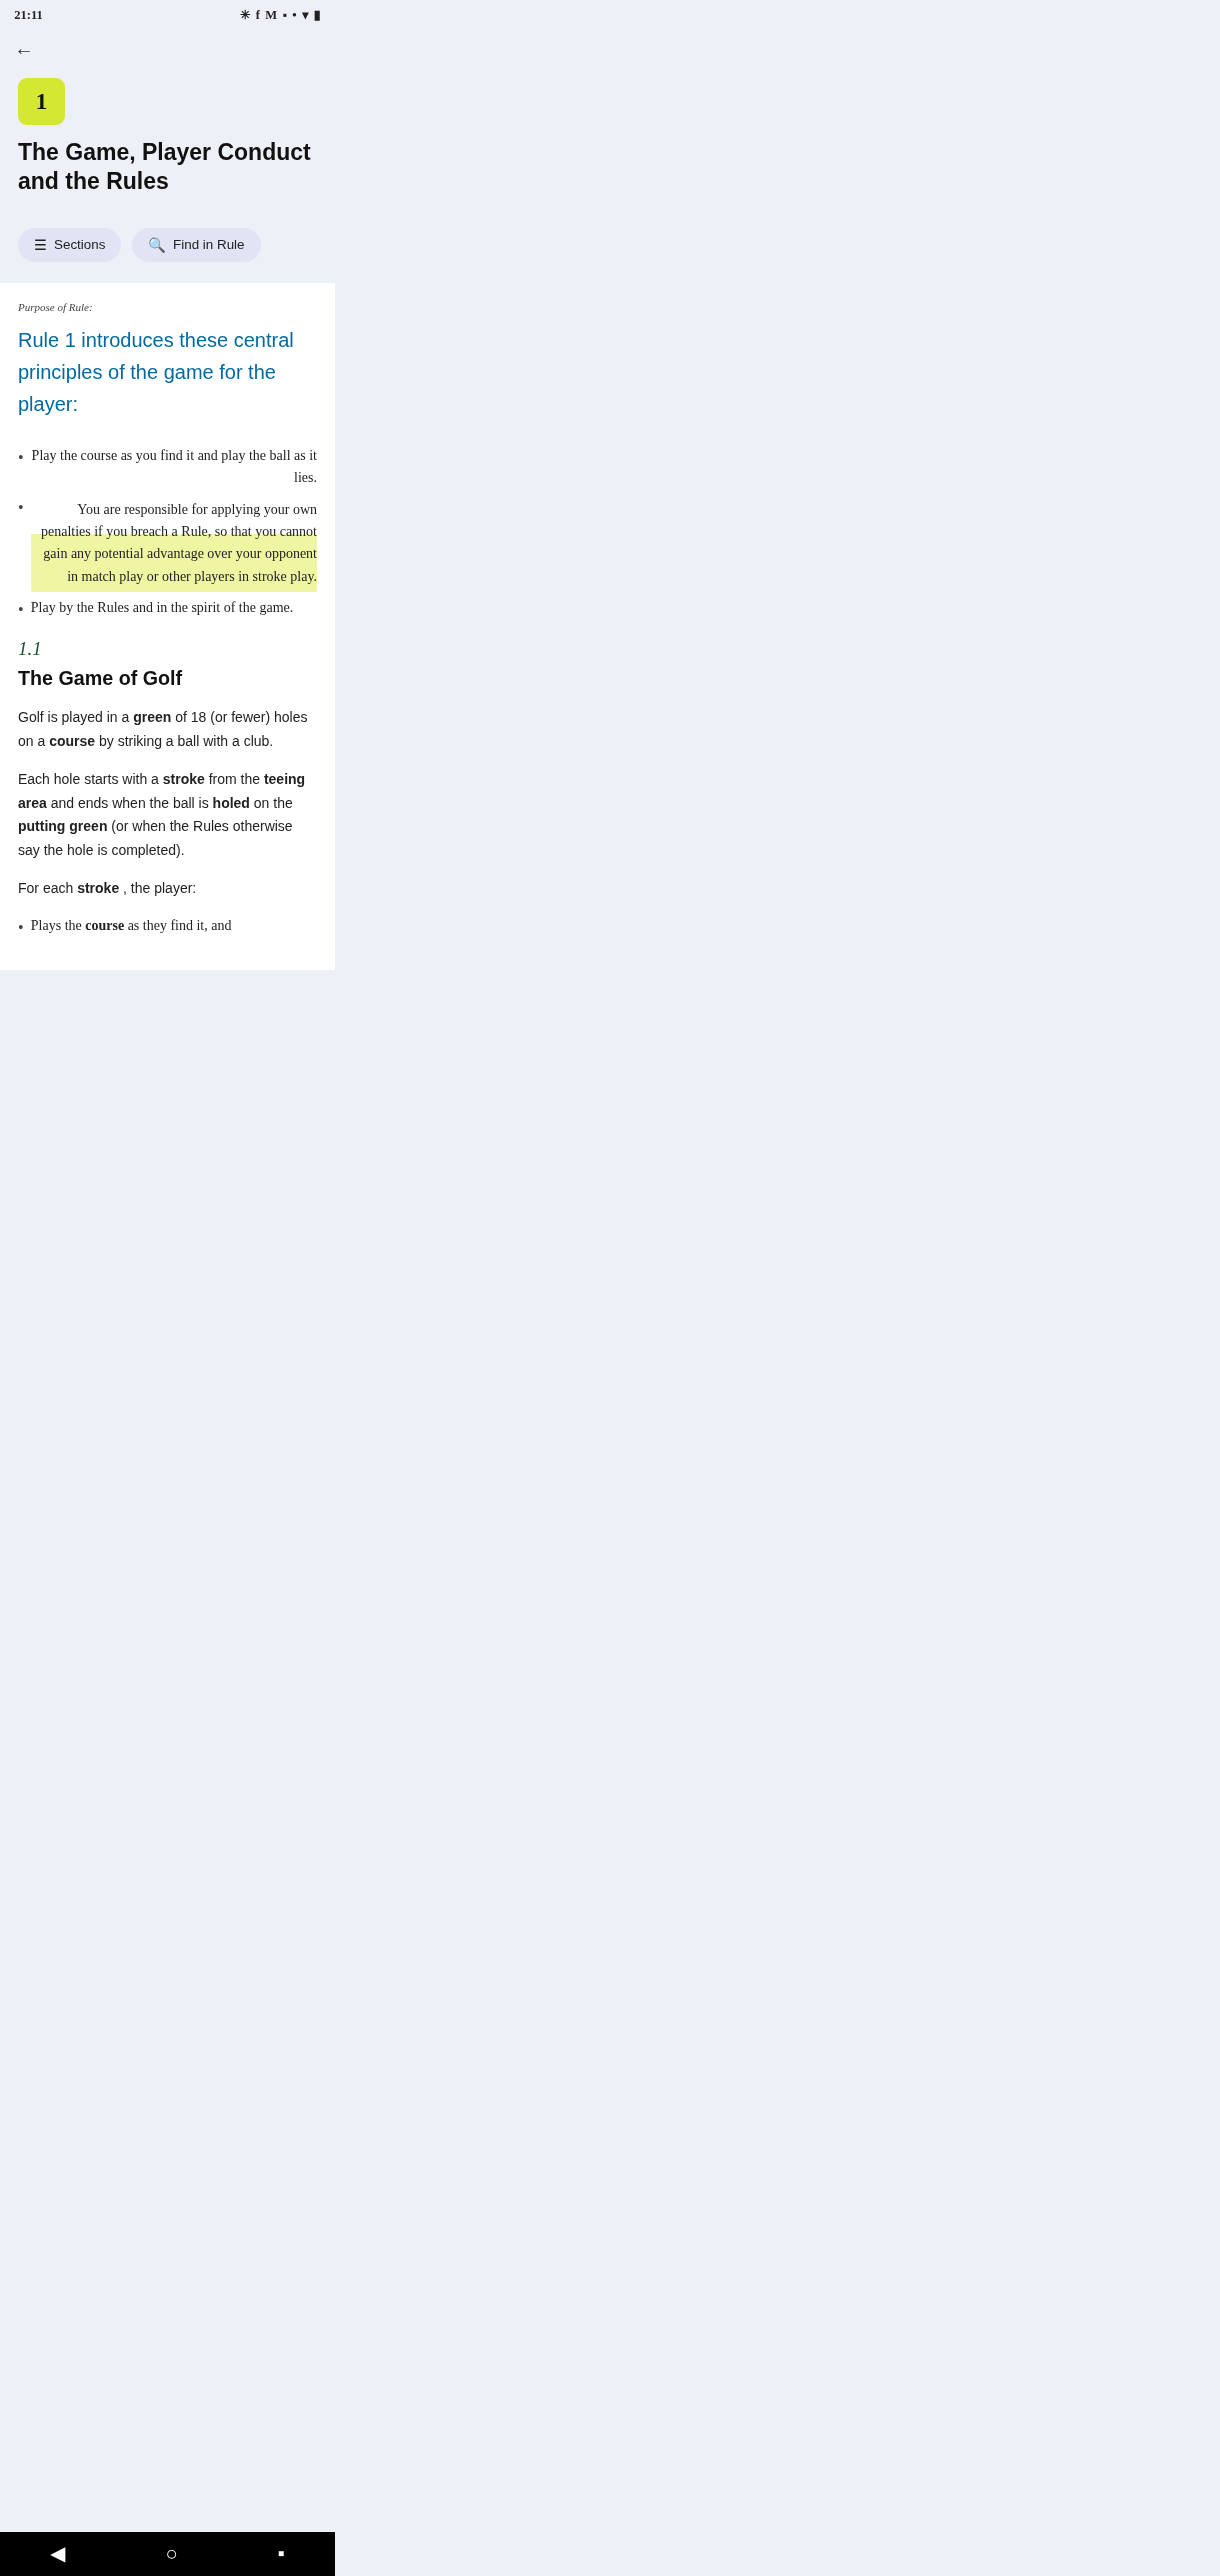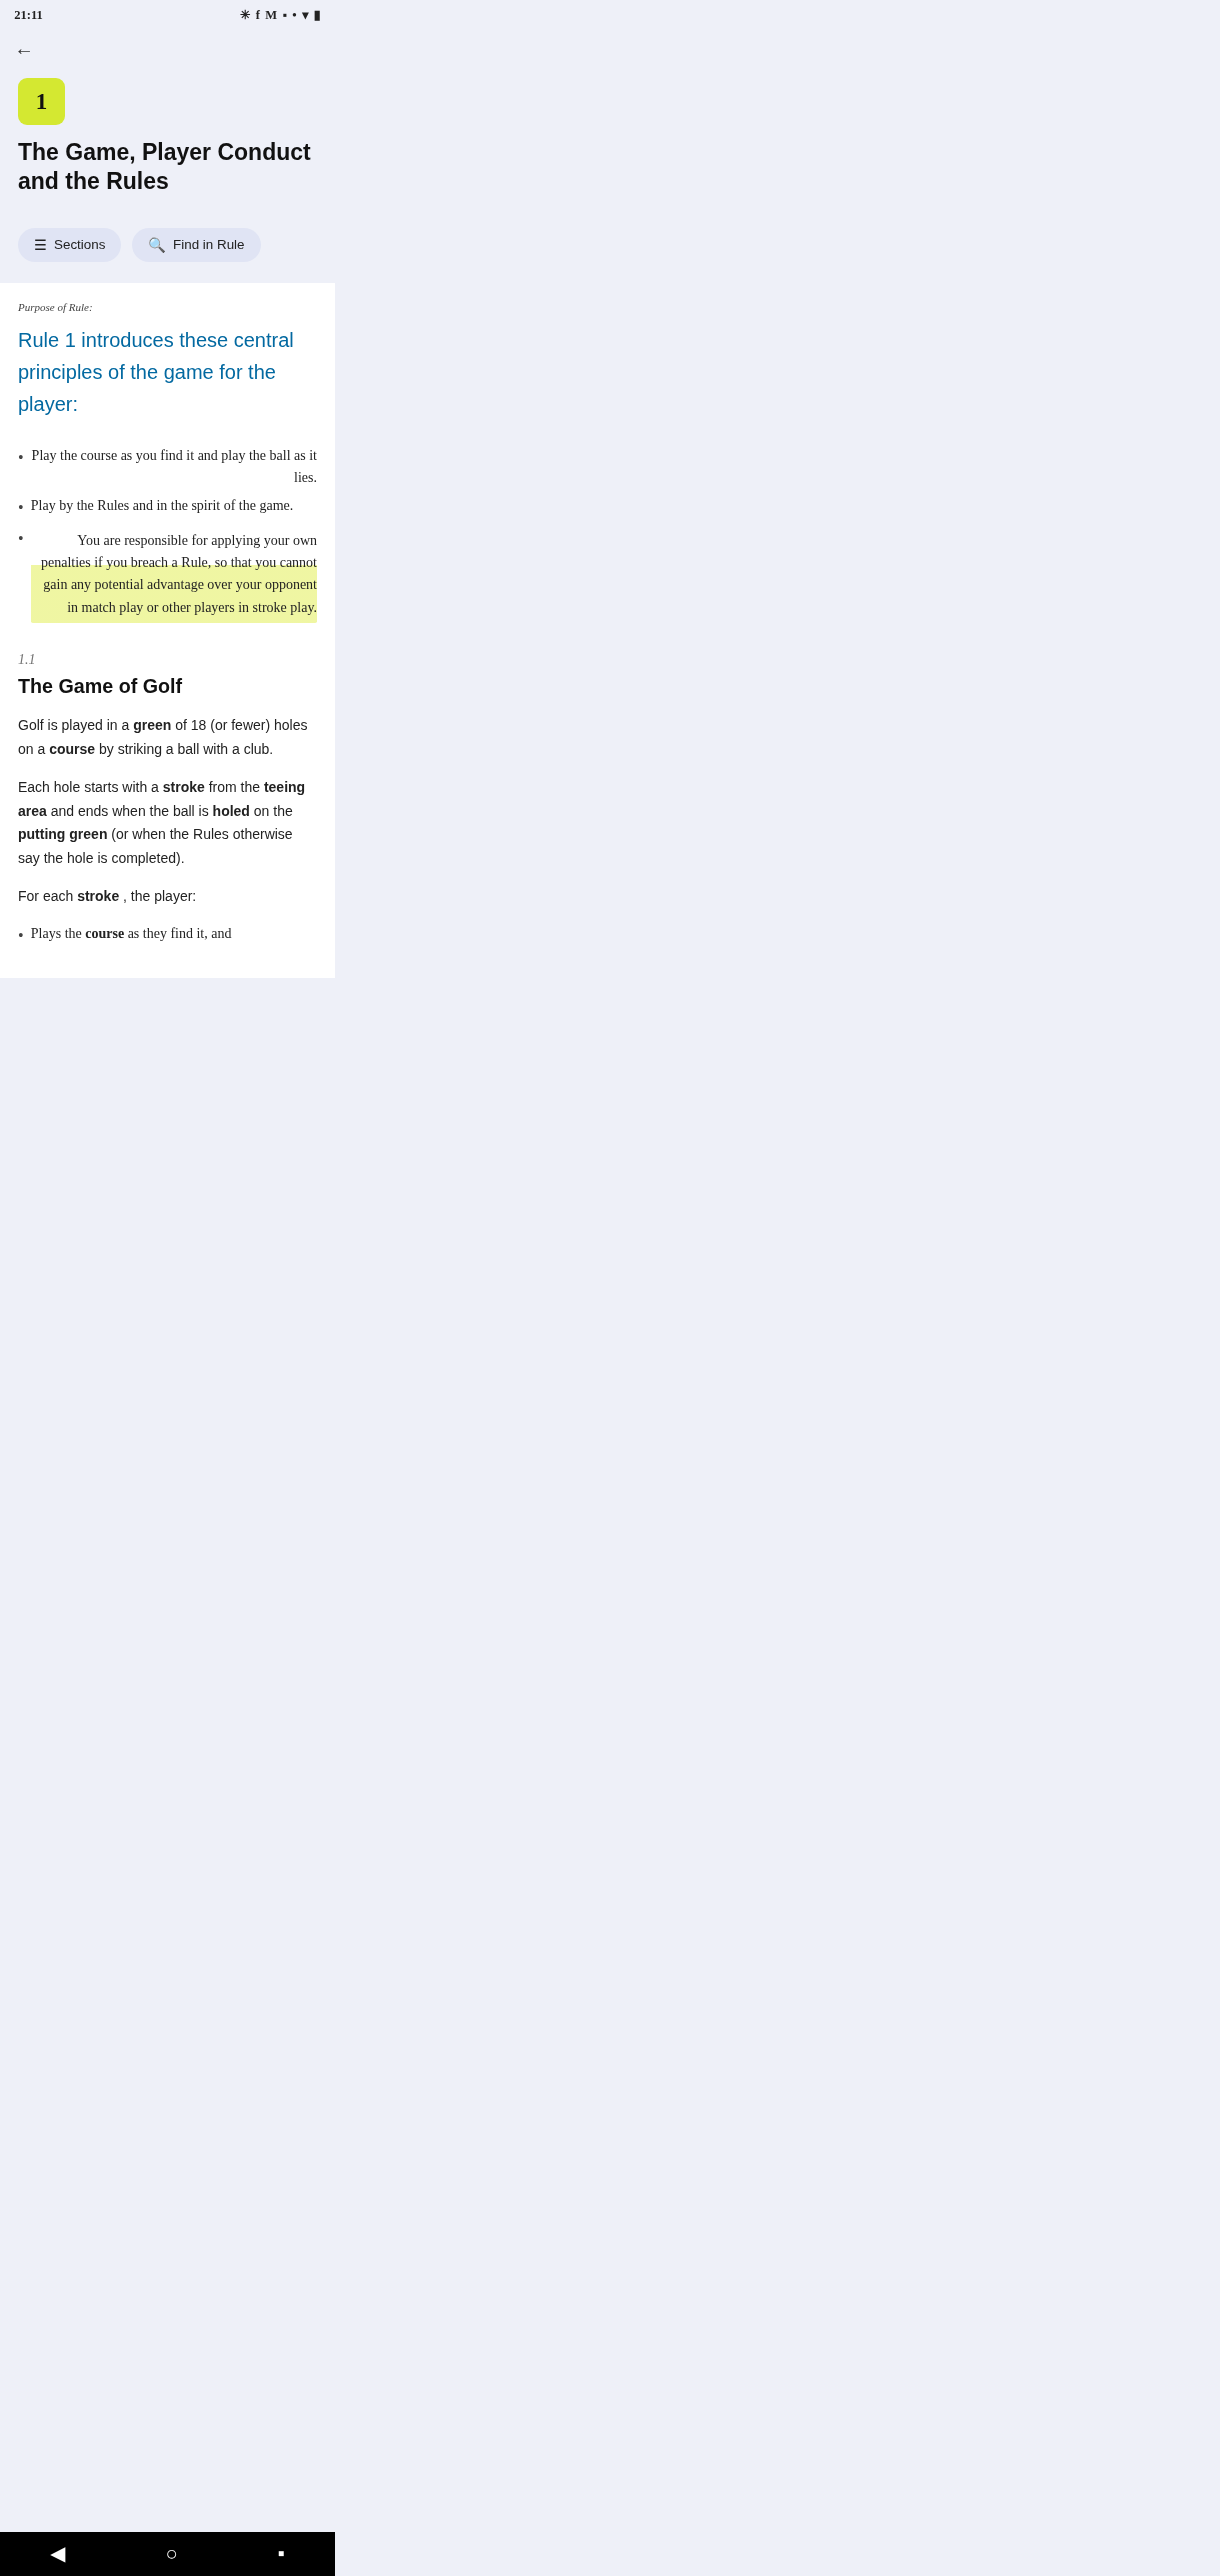--- a/index.html
+++ b/index.html
@@ -150,24 +150,24 @@
       margin-top: 0px;
     }
 
     .highlighted-section {
       background: linear-gradient(180deg, transparent 40%, rgba(220, 235, 50, 0.45) 40%);
       padding: 3.6px 0;
       border-radius: 1.8px;
     }
 
     .section-number {
-      font-size: 14px;
-      color: #737373;
+      font-size: 19px;
+      color: #14532d;
       font-weight: 400;
-      margin-top: 29px;
+      margin-top: 15px;
       margin-bottom: 7.2px;
       font-family: 'Georgia', serif;
       font-style: italic;
     }
 
     .section-title {
       font-size: 19.7px;
       font-weight: 800;
       color: #111;
       margin-bottom: 16px;
@@ -244,24 +244,24 @@
 <div class="content">
 
   <p class="purpose-label">Purpose of Rule:</p>
   <p class="purpose-text">Rule 1 introduces these central principles of the game for the player:</p>
 
   <ul class="bullet-list">
     <li>
       <span>Play the course as you find it and play the ball as it lies.</span>
     </li>
     <li>
-      <span>Play by the Rules and in the spirit of the game.</span>
+      <span class="highlighted-section">You are responsible for applying your own penalties if you breach a Rule, so that you cannot gain any potential advantage over your opponent in match play or other players in stroke play.</span>
     </li>
     <li>
-      <span class="highlighted-section">You are responsible for applying your own penalties if you breach a Rule, so that you cannot gain any potential advantage over your opponent in match play or other players in stroke play.</span>
+      <span>Play by the Rules and in the spirit of the game.</span>
     </li>
   </ul>
 
   <div>
     <p class="section-number">1.1</p>
     <h2 class="section-title">The Game of Golf</h2>
 
     <p class="body-text">
       Golf is played in a <strong>green</strong> of 18 (or fewer) holes on a <strong>course</strong> by striking a ball with a club.
     </p>

